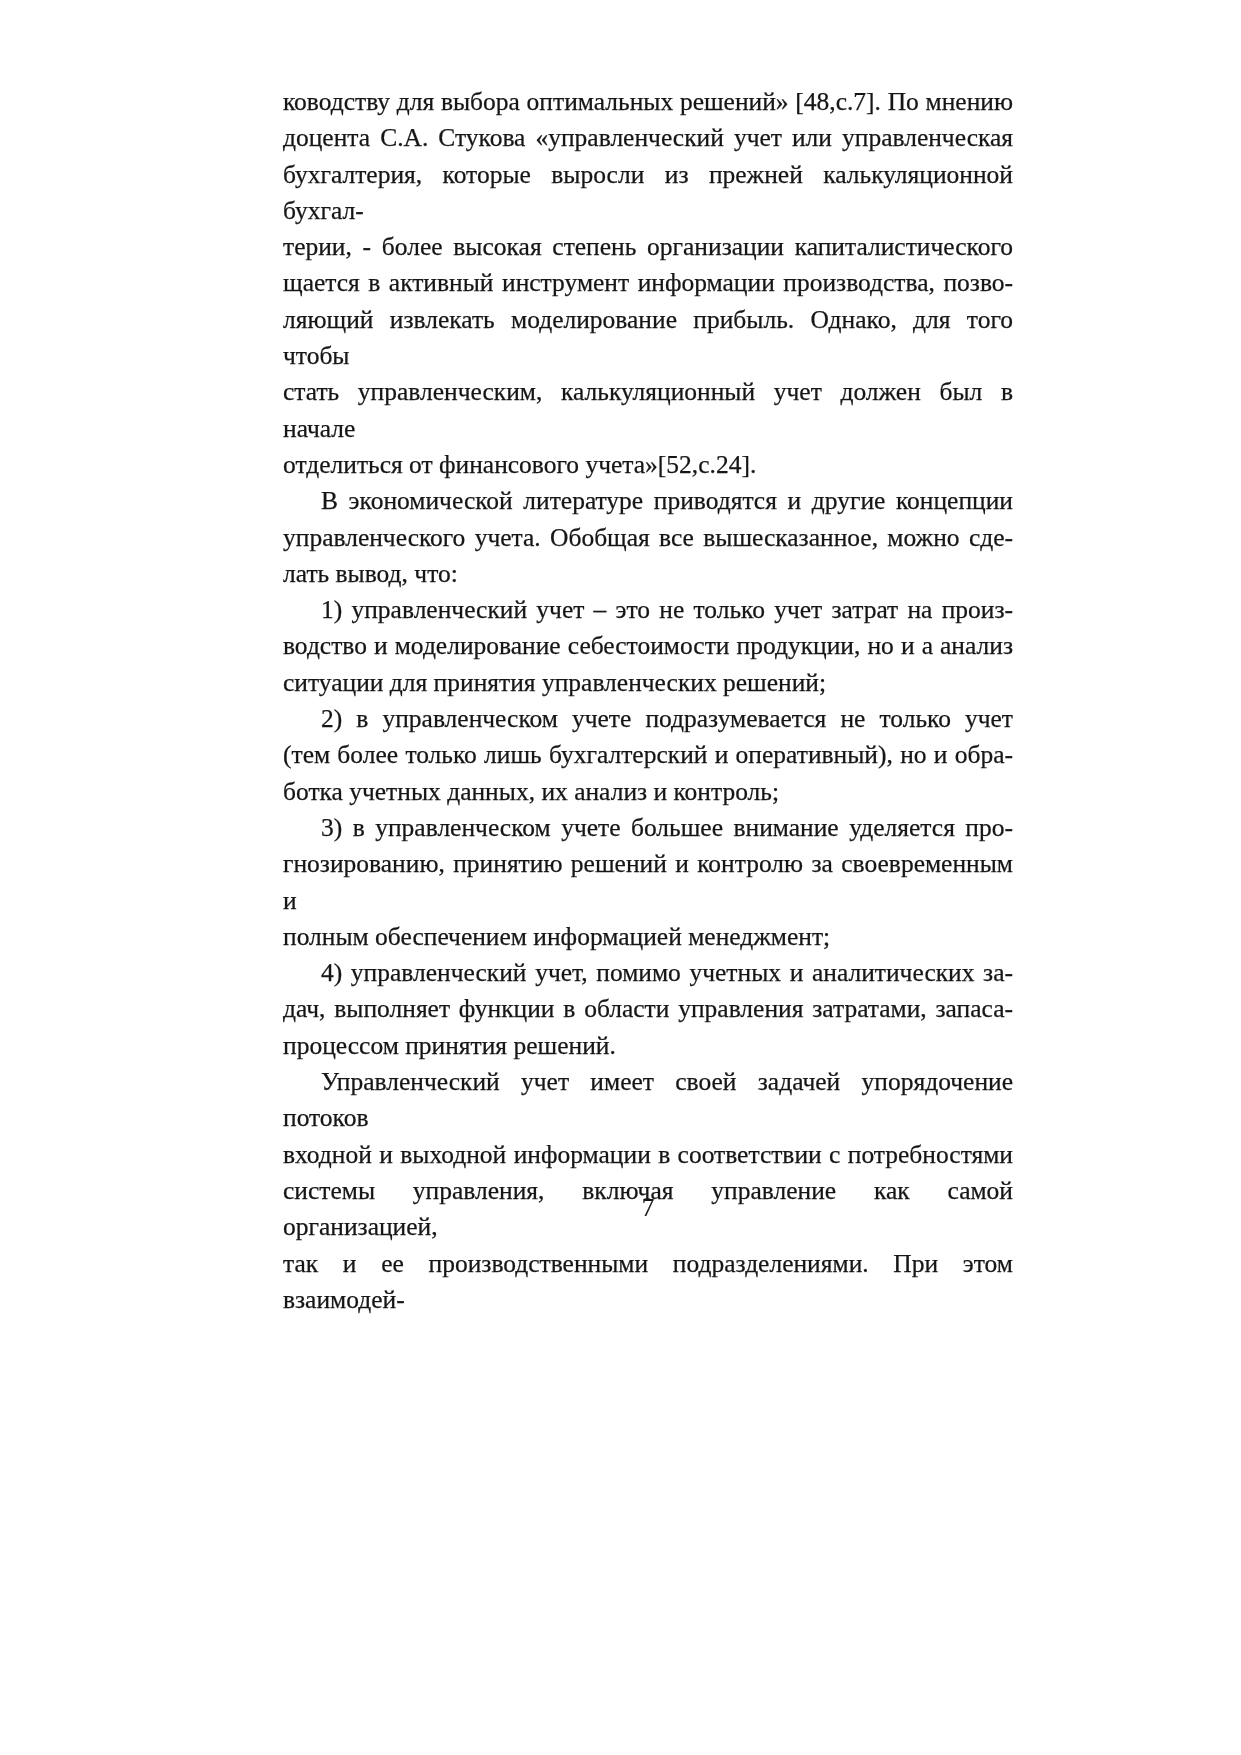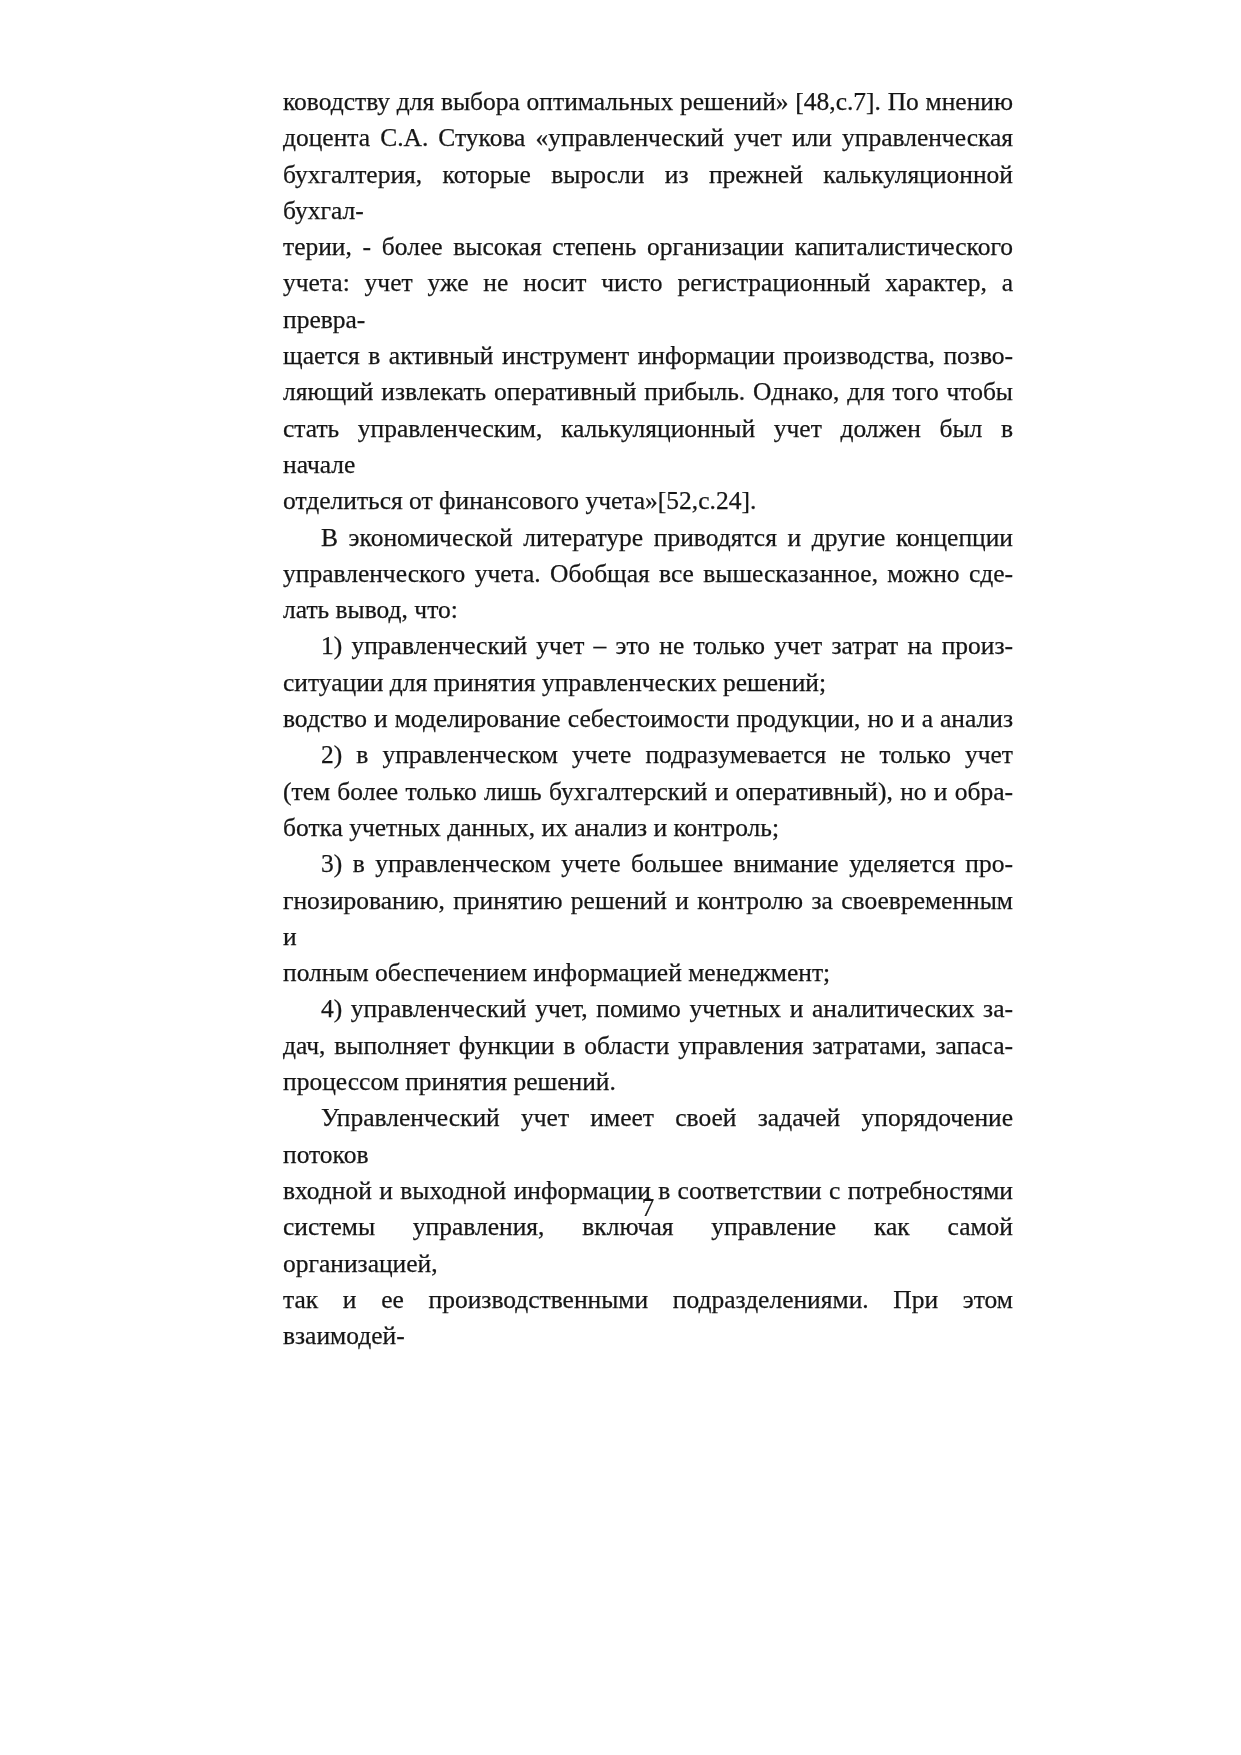--- a/index.html
+++ b/index.html
@@ -60,35 +60,34 @@
 </head>
 <body>
 
 <div class="page">
   <div class="text-column" id="text-column">
       <div class="paragraph">
         <div class="text-line">ководству для выбора оптимальных решений» [48,с.7]. По мнению</div>
         <div class="text-line">доцента С.А. Стукова «управленческий учет или управленческая</div>
         <div class="text-line">бухгалтерия, которые выросли из прежней калькуляционной бухгал-</div>
         <div class="text-line">терии, - более высокая степень организации капиталистического</div>
-        <div class="text-line">учета: учет уже не носит чисто регистрационный характер, а превра-</div>
         <div class="text-line">щается в активный инструмент информации производства, позво-</div>
-        <div class="text-line">ляющий извлекать оперативный прибыль. Однако, для того чтобы</div>
+        <div class="text-line">ляющий извлекать моделирование прибыль. Однако, для того чтобы</div>
         <div class="text-line">стать управленческим, калькуляционный учет должен был в начале</div>
         <div class="text-line end">отделиться от финансового учета»[52,с.24].</div>
       </div>
       <div class="paragraph">
         <div class="text-line ind">В экономической литературе приводятся и другие концепции</div>
         <div class="text-line">управленческого учета. Обобщая все вышесказанное, можно сде-</div>
         <div class="text-line end">лать вывод, что:</div>
       </div>
       <div class="paragraph">
         <div class="text-line ind">1) управленческий учет – это не только учет затрат на произ-</div>
+        <div class="text-line">водство и моделирование себестоимости продукции, но и а анализ</div>
         <div class="text-line end">ситуации для принятия управленческих решений;</div>
-        <div class="text-line">водство и моделирование себестоимости продукции, но и а анализ</div>
       </div>
       <div class="paragraph">
         <div class="text-line ind">2) в управленческом учете подразумевается не только учет</div>
         <div class="text-line">(тем более только лишь бухгалтерский и оперативный), но и обра-</div>
         <div class="text-line end">ботка учетных данных, их анализ и контроль;</div>
       </div>
       <div class="paragraph">
         <div class="text-line ind">3) в управленческом учете большее внимание уделяется про-</div>
         <div class="text-line">гнозированию, принятию решений и контролю за своевременным и</div>
         <div class="text-line end">полным обеспечением информацией менеджмент;</div>

